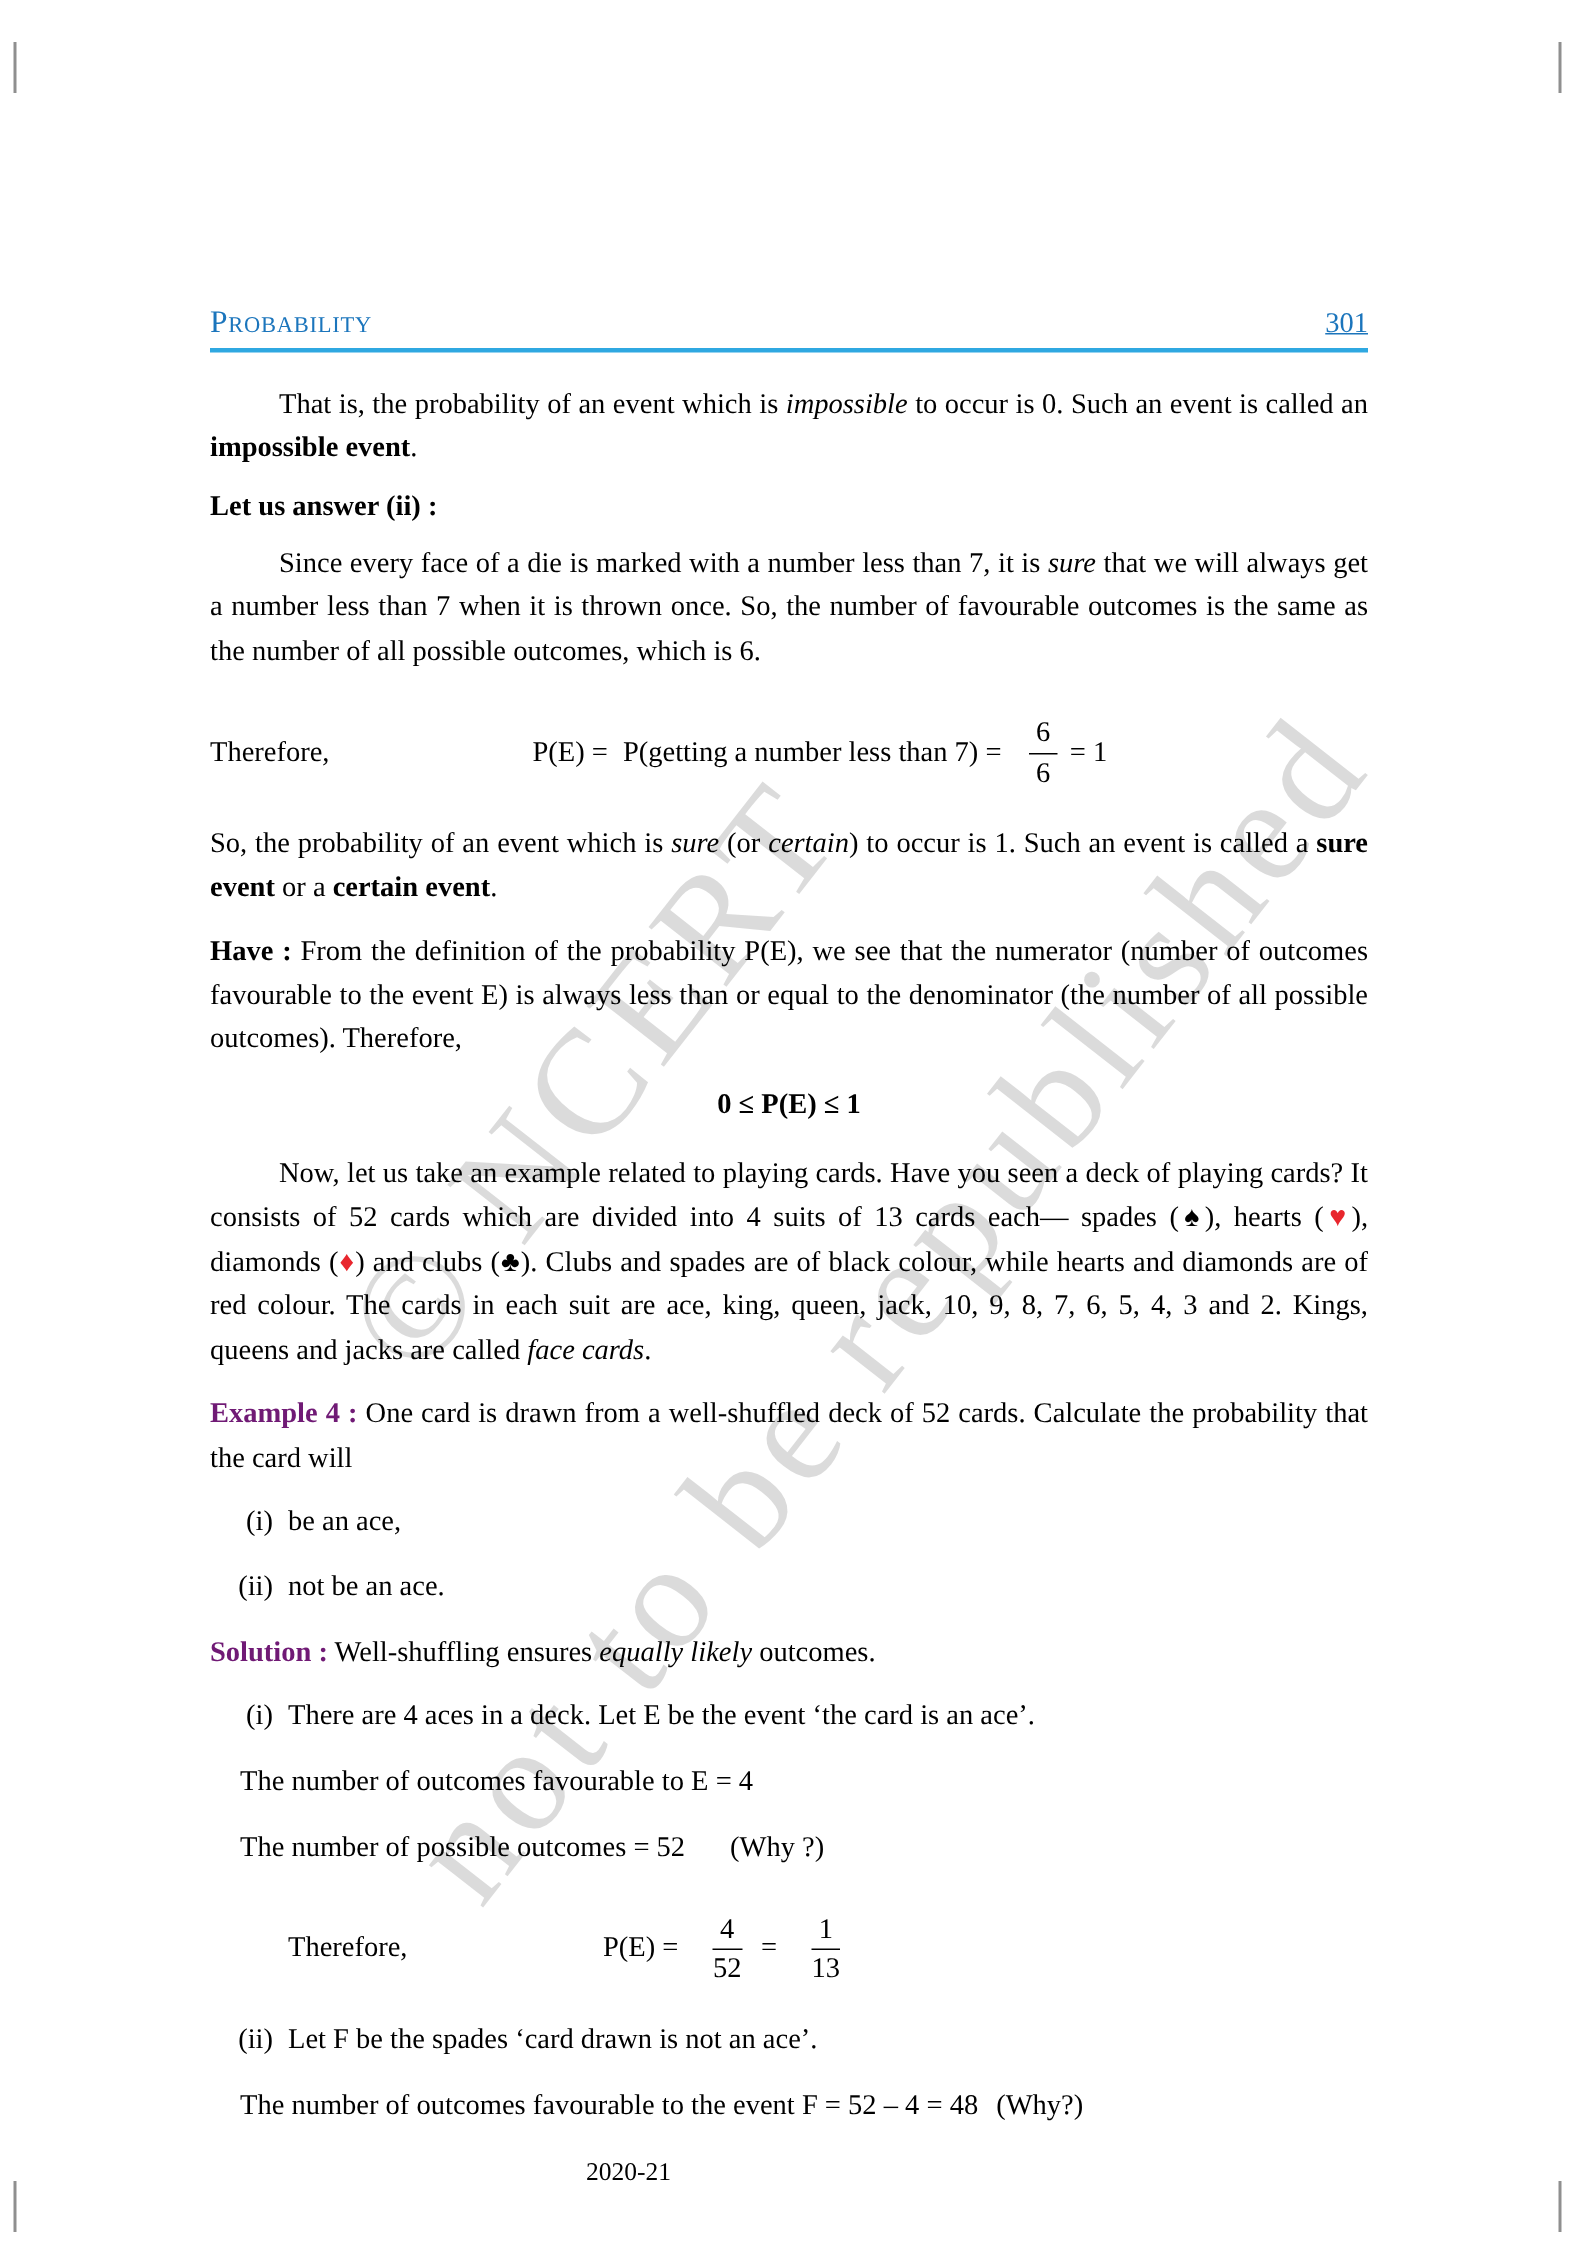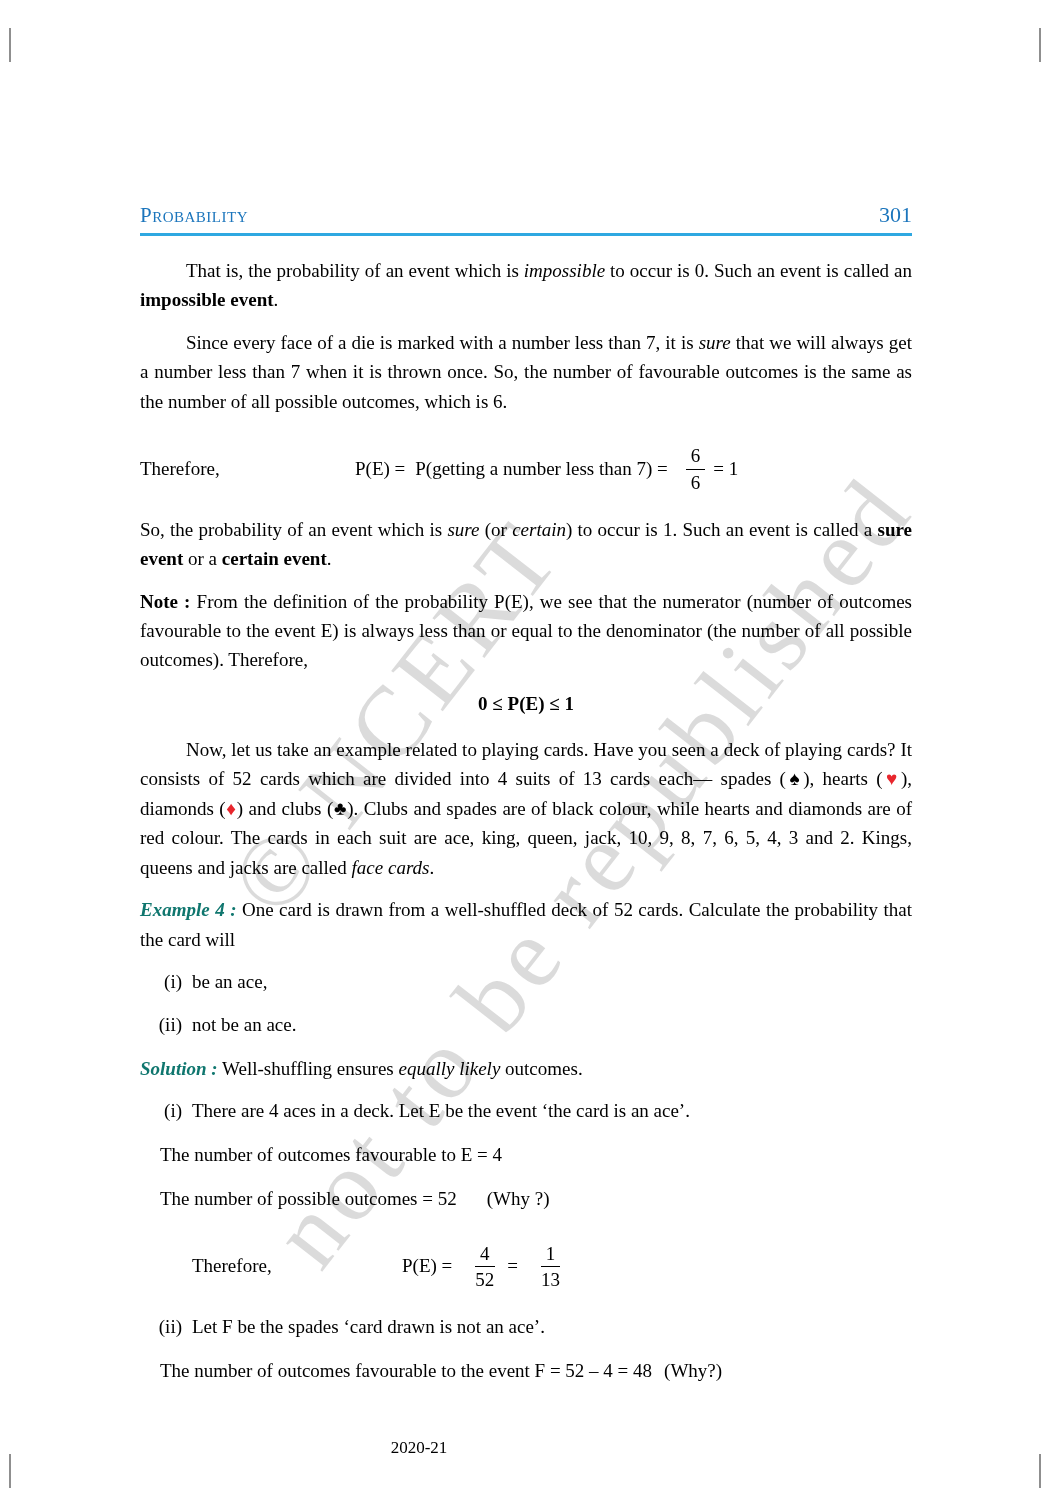--- a/index.html
+++ b/index.html
@@ -21,28 +21,28 @@
   .crop.tl { left:9px;  top:28px; }
   .crop.tr { right:9px; top:28px; }
   .crop.bl { left:9px;  top:1454px; }
   .crop.br { right:9px; top:1454px; }
 
   .content { position:absolute; left:140px; top:202px; width:772px; z-index:1; }
 
   .header { display:flex; justify-content:space-between; align-items:flex-end;
             border-bottom:3px solid #2fa8e1; padding-bottom:5px; }
   .header-title { color:#1b75bc; font-variant:small-caps; font-size:21px; letter-spacing:0.5px; }
-  .header-page  { color:#1b75bc; font-size:22px; }
+  .header-page  { color:#1b75bc; font-size:19px;text-decoration:underline; }
 
   p, .para { margin:0 0 13px 0; text-align:justify; line-height:1.55; }
   .indent { text-indent:46px; }
   .first { margin-top:20px; }
   i, .it { font-style:italic; }
   b, .bd { font-weight:bold; }
-  .blue { color:#0f766e; font-weight:bold;font-style:italic; }
+  .blue { color:#701a75; font-weight:bold; }
   .red  { color:#e8262d; }
 
   .subhead { font-weight:bold; margin:4px 0 12px 0; }
 
   .eqrow { display:flex; align-items:center; margin:28px 0 20px 0; line-height:1.3; }
   .eqrow .lead { width:215px; flex-shrink:0; }
   .eqrow.inner { margin-left:52px; }
   .eqrow.inner .lead { width:210px; }
   .eqpart { margin-right:10px; white-space:nowrap; }
   .frac { display:inline-flex; flex-direction:column; align-items:center;
@@ -79,37 +79,38 @@
 
   <div class="content">
 
     <div class="header">
       <span class="header-title">Probability</span>
       <span class="header-page">301</span>
     </div>
 
     <p class="indent first"><span>That is, the probability of an event which is </span><span class="it">impossible</span><span> to occur is 0. Such an event is called an </span><span class="bd">impossible event</span><span>.</span></p>
 
+    <div class="subhead">Let us answer (ii) :</div>
 
     <p class="indent"><span>Since every face of a die is marked with a number less than 7, it is </span><span class="it">sure</span><span> that we will always get a number less than 7 when it is thrown once. So, the number of favourable outcomes is the same as the number of all possible outcomes, which is 6.</span></p>
 
     <div class="eqrow">
       <span class="lead">Therefore,</span>
       <span class="eqpart">P(E) =</span>
       <span class="eqpart">P(getting a number less than 7) =</span>
       <span class="frac">
         <span class="num">6</span>
         <span class="den">6</span>
       </span>
       <span class="eqpart">= 1</span>
     </div>
 
     <p><span>So, the probability of an event which is </span><span class="it">sure</span><span> (or </span><span class="it">certain</span><span>) to occur is 1. Such an event is called a </span><span class="bd">sure event</span><span> or a </span><span class="bd">certain event</span><span>.</span></p>
 
-    <p><span class="bd">Note :</span><span> From the definition of the probability P(E), we see that the numerator (number of outcomes favourable to the event E) is always less than or equal to the denominator (the number of all possible outcomes). Therefore,</span></p>
+    <p><span class="bd">Have :</span><span> From the definition of the probability P(E), we see that the numerator (number of outcomes favourable to the event E) is always less than or equal to the denominator (the number of all possible outcomes). Therefore,</span></p>
 
     <div class="center-eq">0 ≤ P(E) ≤ 1</div>
 
     <p class="indent"><span>Now, let us take an example related to playing cards. Have you seen a deck of playing cards? It consists of 52 cards which are divided into 4 suits of 13 cards each— spades (</span><span>♠</span><span>), hearts (</span><span class="red">♥</span><span>), diamonds (</span><span class="red">♦</span><span>) and clubs (</span><span>♣</span><span>). Clubs and spades are of black colour, while hearts and diamonds are of red colour. The cards in each suit are ace, king, queen, jack, 10, 9, 8, 7, 6, 5, 4, 3 and 2. Kings, queens and jacks are called </span><span class="it">face cards</span><span>.</span></p>
 
     <p><span class="blue">Example 4 :</span><span> One card is drawn from a well-shuffled deck of 52 cards. Calculate the probability that the card will</span></p>
 
     <div class="li">
       <span class="marker">(i)</span>
       <span class="li-text">be an ace,</span>

